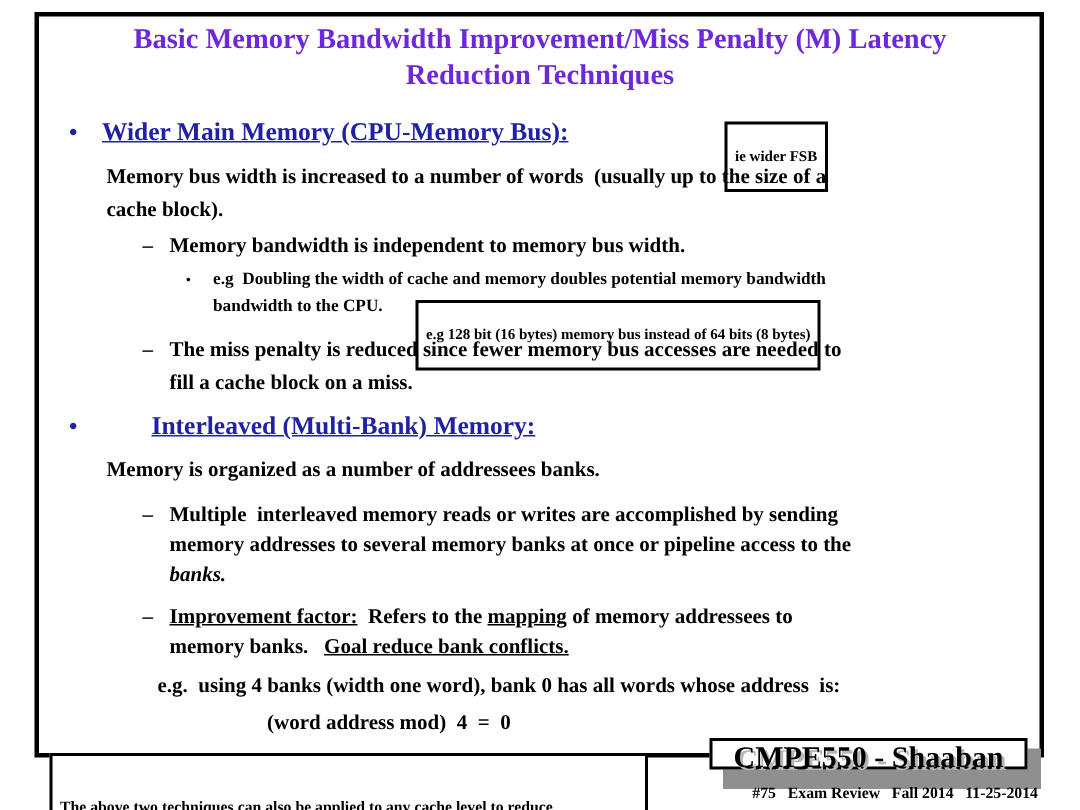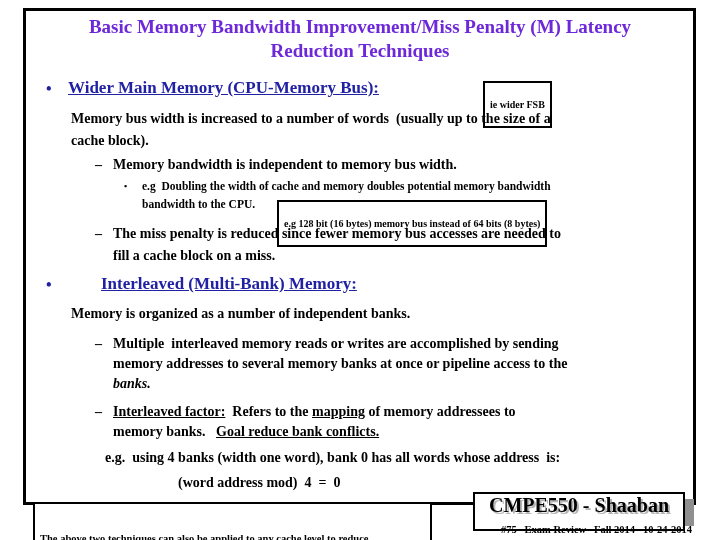--- a/index.html
+++ b/index.html
@@ -31,21 +31,21 @@
   .notebox {
     position: absolute; border: 2px solid #000; background: #fff;
     font-size: 10px; padding: 16px 5px; white-space: pre; box-sizing: border-box;
   }
   .u { text-decoration: underline; }
   .brand-shadow {
     position: absolute; left: 482px; top: 499px; width: 212px; height: 27px;
     background: #8f8f8f;
   }
   .brand-box {
-    position: absolute; left: 473px; top: 492px; width: 212px; height: 39px;
+    position: absolute; left: 473px; top: 492px; width: 212px; height: 21px;
     border: 2px solid #000; background: #fff; box-sizing: border-box;
     text-align: center; font-size: 20px; line-height: 23px;
     text-shadow: 2px 2px 0 #b5b5b5;
   }
   .footnote-box {
     position: absolute; left: 33px; top: 502px; width: 399px;
     border: 2px solid #000; background: #fff; box-sizing: border-box;
     font-size: 10.5px; line-height: 13px; padding: 2px 5px; white-space: pre;
   }
   .footer {
@@ -80,39 +80,39 @@
   <span class="abs sub11" style="left:142px; top:198px;">bandwidth to the CPU.</span>
   <span class="notebox" style="left:277px; top:200px;">e.g 128 bit (16 bytes) memory bus instead of 64 bits (8 bytes)</span>
 
   <span class="abs body14" style="left:85px; top:226px;">–</span>
   <span class="abs body14" style="left:103px; top:226px;">The miss penalty is reduced since fewer memory bus accesses are needed to</span>
   <span class="abs body14" style="left:103px; top:248px;">fill a cache block on a miss.</span>
 
   <span class="abs blue bullet-dot" style="left:46px; top:276px;">•</span>
   <span class="abs blue heading" style="left:60px; top:274px;margin-left:41px;">Interleaved (Multi-Bank) Memory:</span>
 
-  <span class="abs body14" style="left:61px; top:306px;">Memory is organized as a number of independent banks.</span>
+  <span class="abs body14" style="left:61px; top:306px;">Memory is organized as a number of addressees banks.</span>
 
   <span class="abs body14" style="left:85px; top:336px;">–</span>
   <span class="abs body14" style="left:103px; top:336px;font-family:Liberation Serif, serif;">Multiple  interleaved memory reads or writes are accomplished by sending</span>
   <span class="abs body14" style="left:103px; top:356px;">memory addresses to several memory banks at once or pipeline access to the</span>
   <span class="abs body14" style="left:103px; top:376px;font-style:italic;">banks.</span>
 
   <span class="abs body14" style="left:85px; top:404px;">–</span>
-  <span class="abs body14" style="left:103px; top:404px;"><span class="u">Interleaved factor:</span><span>  Refers to the </span><span class="u">mapping</span><span> of memory addressees to</span></span>
+  <span class="abs body14" style="left:103px; top:404px;"><span class="u">Improvement factor:</span><span>  Refers to the </span><span class="u">mapping</span><span> of memory addressees to</span></span>
   <span class="abs body14" style="left:103px; top:424px;"><span>memory banks.   </span><span class="u">Goal reduce bank conflicts.</span></span>
 
   <span class="abs body14" style="left:95px; top:450px;">e.g.  using 4 banks (width one word), bank 0 has all words whose address  is:</span>
   <span class="abs body14" style="left:168px; top:475px;">(word address mod)  4  =  0</span>
 
   <div class="footnote-box">
     <div><span>The above two techniques </span><span class="u">can also be applied to any cache level</span><span> to reduce</span></div>
     
   </div>
 
   <div class="brand-shadow"></div>
   <div class="brand-box">
     <span>CMPE550 - Shaaban</span>
   </div>
 
-  <div class="footer">#75   Exam Review   Fall 2014   10-24-2014</div>
+  <div class="footer">#75   Exam Review   Fall 2014   11-25-2014</div>
 
 </div>
 
 </body></html>

